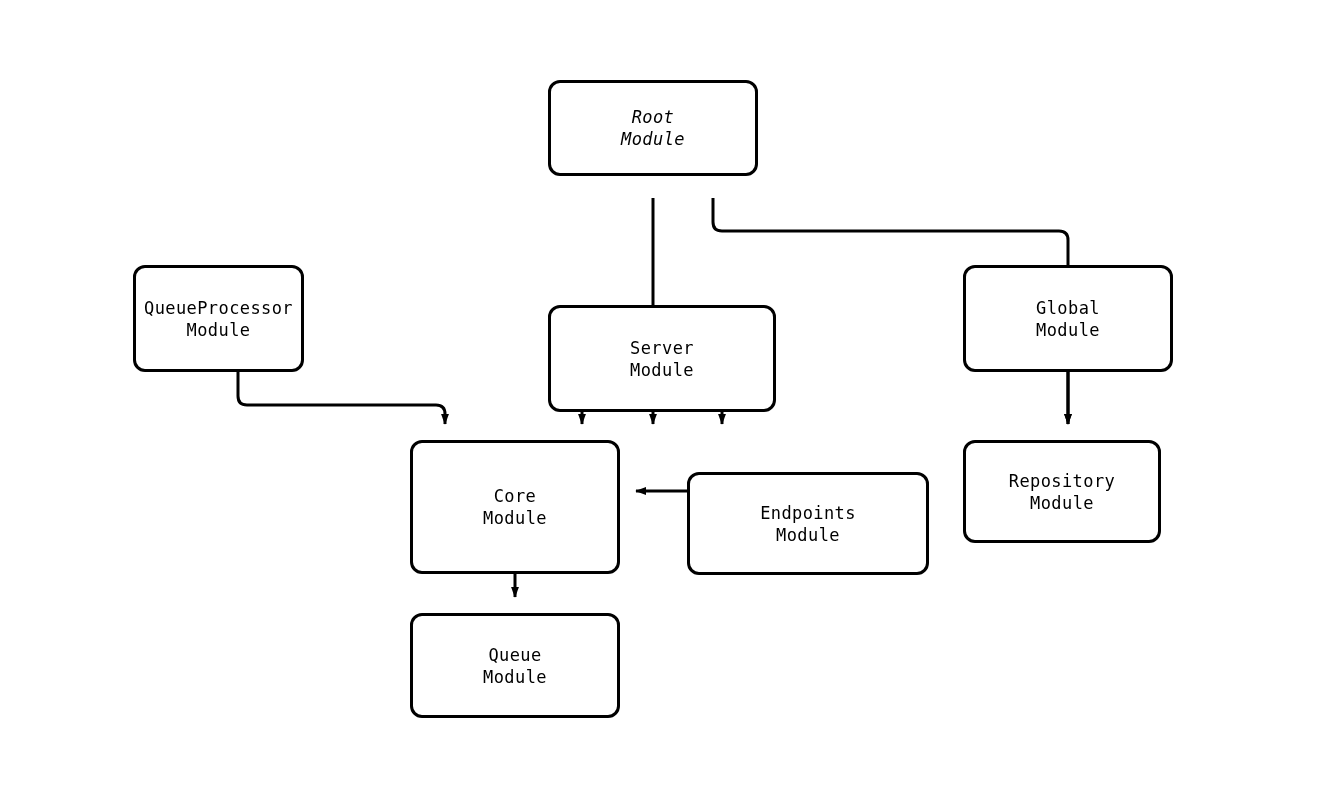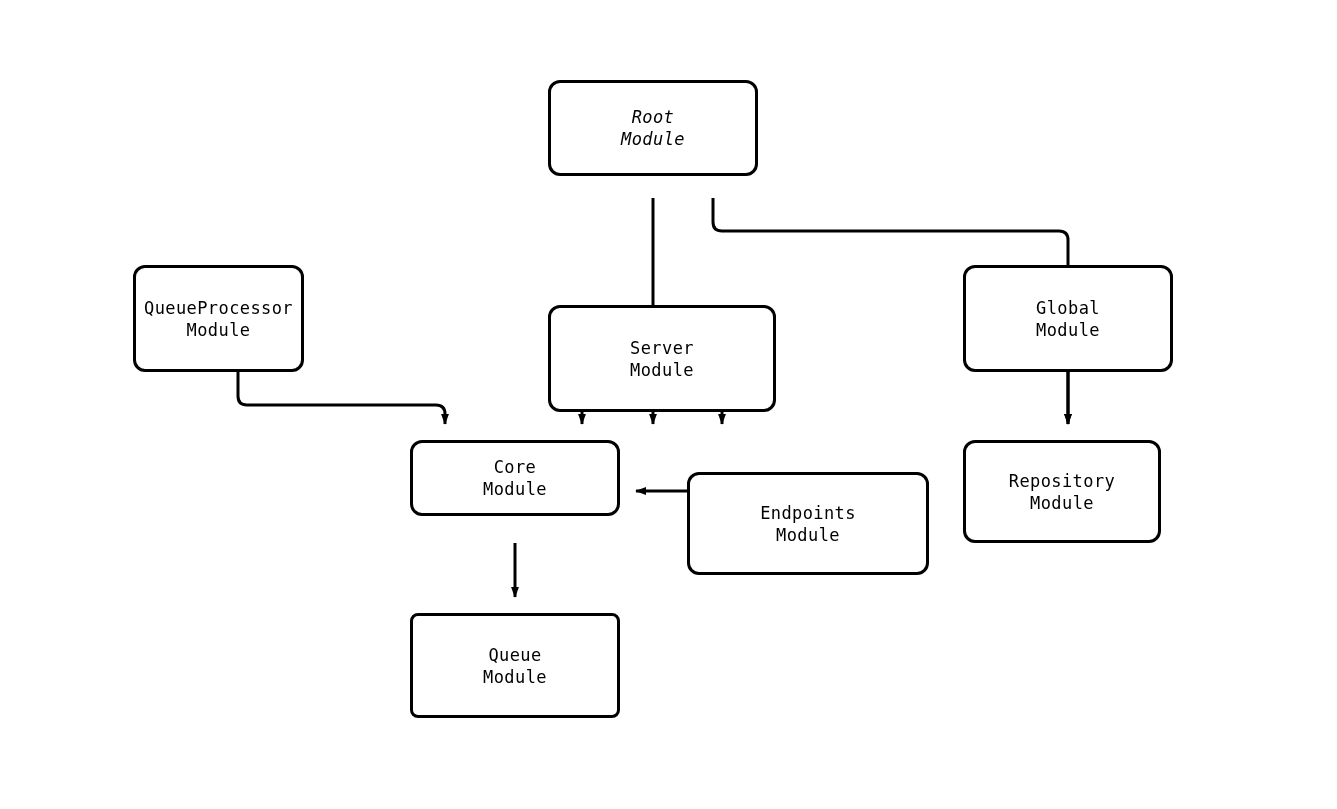--- a/index.html
+++ b/index.html
@@ -90,33 +90,33 @@
   <div class="node" style="left:548px; top:265px; width:228px; height:107px;margin-top:40px;">
     <div class="node-label">Server</div>
     <div class="node-label">Module</div>
   </div>
 
   <div class="node" style="left:963px; top:265px; width:210px; height:107px;">
     <div class="node-label">Global</div>
     <div class="node-label">Module</div>
   </div>
 
-  <div class="node" style="left:410px; top:440px; width:210px; height:76px;">
+  <div class="node" style="left:410px; top:440px; width:210px; height:134px;">
     <div class="node-label">Core</div>
     <div class="node-label">Module</div>
   </div>
 
   <div class="node" style="left:687px; top:440px; width:242px; height:103px;margin-top:32px;">
     <div class="node-label">Endpoints</div>
     <div class="node-label">Module</div>
   </div>
 
   <div class="node" style="left:963px; top:440px; width:198px; height:103px;">
     <div class="node-label">Repository</div>
     <div class="node-label">Module</div>
   </div>
 
-  <div class="node" style="left:410px; top:613px; width:210px; height:105px;border-radius:8px;">
+  <div class="node" style="left:410px; top:613px; width:210px; height:105px;">
     <div class="node-label">Queue</div>
     <div class="node-label">Module</div>
   </div>
 
 </div>
 
 </body></html>

